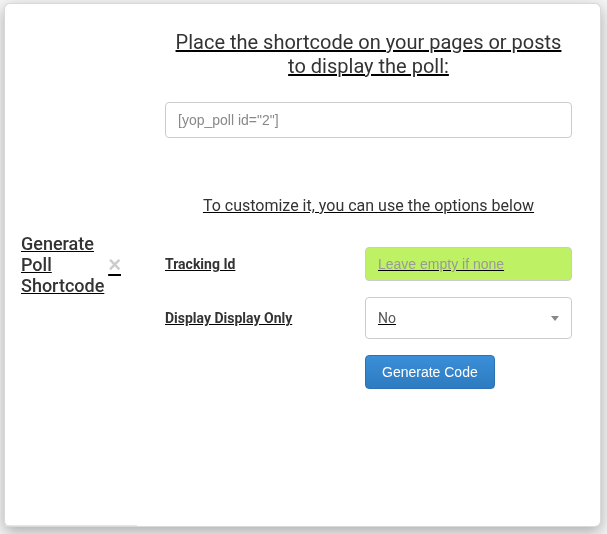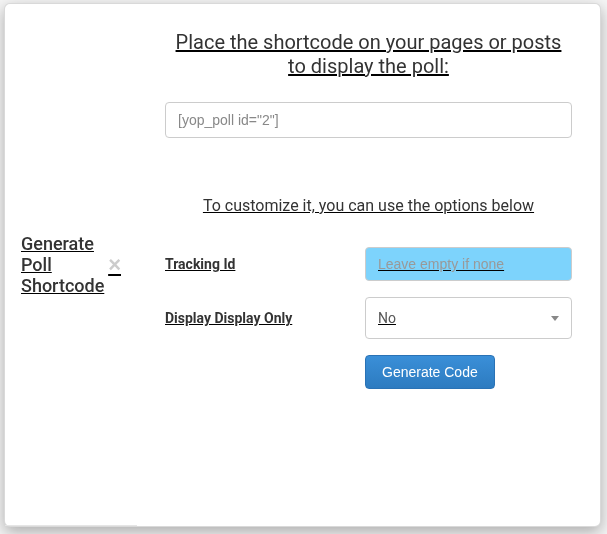--- a/index.html
+++ b/index.html
@@ -97,21 +97,21 @@
       font-weight: 700;
       color: #333;
     }
     .form-control {
       flex: 1;
       padding: 7px 12px;
       font-size: 14px;
       color: #555;
       border: 1px solid #ccc;
       border-radius: 4px;
-      background: #7dd3fc;
+      background: #bef264;
       text-align: left;
       height: 34px;
     }
     .form-control::placeholder { color: #999; }
     .select-wrap {
       flex: 1;
       position: relative;
     }
     .select-control {
       width: 100%;

